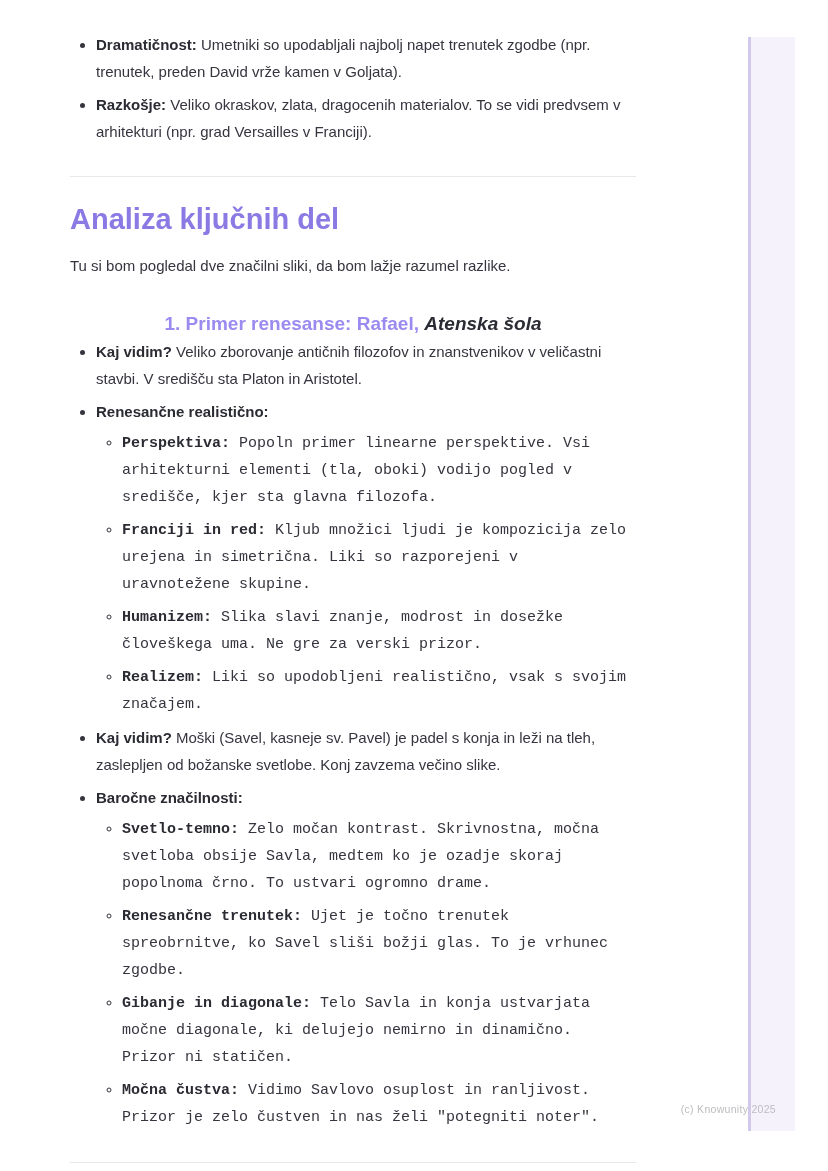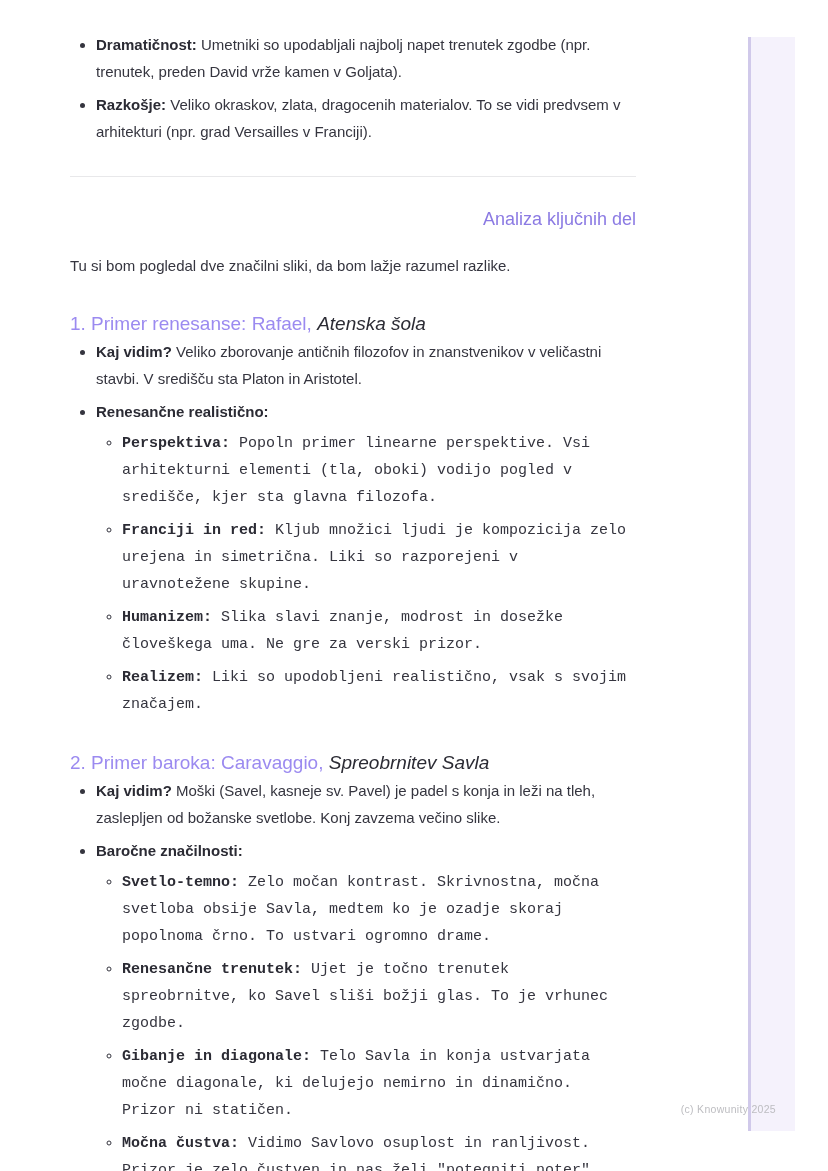--- a/index.html
+++ b/index.html
@@ -34,31 +34,31 @@
   ul.sublist > li{margin:5px 0 6px 0;}
   li strong{color:#2b2b34;}
   
   hr.rule{
     border:none;
     border-top:1px solid #e8e8ea;
     margin:31px 0 0 0;
   }
   
   h2.h-purple{
-    font-size:18px;
+    font-size:29px;
     line-height:30px;
-    font-weight:400;
+    font-weight:700;
     margin:27px 0 0 0;
-    text-align:right;
   }
   h3.h-sub{
     font-size:19px;
     line-height:26px;
-    font-weight:400;
+    font-weight:700;
     margin:32px 0 0 0;
+    text-align:center;
   }
   h3 .title-italic{
     font-style:italic;
     color:#2b2b34;
   }
   p.para{
     font-size:15px;
     line-height:26px;
     margin:19px 0 11px 0;
   }
@@ -120,24 +120,20 @@
   <ul class="toplist list-block">
       <li><strong>Kaj vidim?</strong> Veliko zborovanje antičnih filozofov in znanstvenikov v veličastni stavbi. V središču sta Platon in Aristotel.</li>
       <li><strong>Renesančne realistično:</strong><ul class="sublist">
           <li><strong>Perspektiva:</strong> Popoln primer linearne perspektive. Vsi arhitekturni elementi (tla, oboki) vodijo pogled v središče, kjer sta glavna filozofa.</li>
           <li><strong>Franciji in red:</strong> Kljub množici ljudi je kompozicija zelo urejena in simetrična. Liki so razporejeni v uravnotežene skupine.</li>
           <li><strong>Humanizem:</strong> Slika slavi znanje, modrost in dosežke človeškega uma. Ne gre za verski prizor.</li>
           <li><strong>Realizem:</strong> Liki so upodobljeni realistično, vsak s svojim značajem.</li>
         </ul></li>
     </ul>
 
-  <h3 class="h-sub">
-    <span class="title-plain" style="color: rgb(155, 138, 240);">2. Primer baroka: Caravaggio,</span>
-    <span class="title-italic">Spreobrnitev Savla</span>
-  </h3>
 
   <ul class="toplist list-block">
       <li><strong>Kaj vidim?</strong> Moški (Savel, kasneje sv. Pavel) je padel s konja in leži na tleh, zaslepljen od božanske svetlobe. Konj zavzema večino slike.</li>
       <li><strong>Baročne značilnosti:</strong><ul class="sublist">
           <li><strong>Svetlo-temno:</strong> Zelo močan kontrast. Skrivnostna, močna svetloba obsije Savla, medtem ko je ozadje skoraj popolnoma črno. To ustvari ogromno drame.</li>
           <li><strong>Renesančne trenutek:</strong> Ujet je točno trenutek spreobrnitve, ko Savel sliši božji glas. To je vrhunec zgodbe.</li>
           <li><strong>Gibanje in diagonale:</strong> Telo Savla in konja ustvarjata močne diagonale, ki delujejo nemirno in dinamično. Prizor ni statičen.</li>
           <li><strong>Močna čustva:</strong> Vidimo Savlovo osuplost in ranljivost. Prizor je zelo čustven in nas želi "potegniti noter".</li>
         </ul></li>
     </ul>

